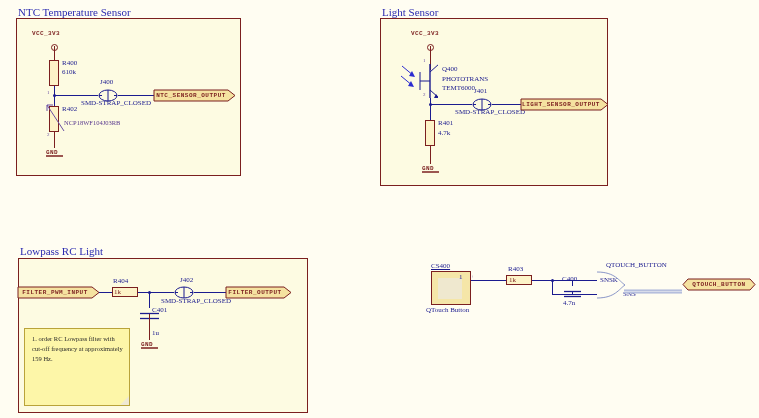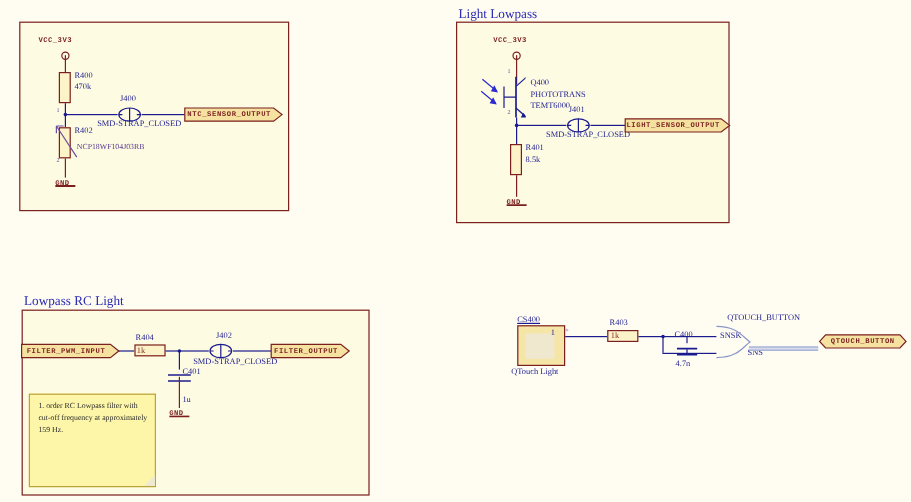--- a/index.html
+++ b/index.html
@@ -126,33 +126,34 @@
     font-size: 7px;
     color: #1b1b8f;
     white-space: nowrap;
   }
 </style>
 </head>
 <body>
 
 <div id="sheet">
 
+  <div class="block-title" style="left:18px; top:6px;">NTC Temperature Sensor</div>
   <div class="block" style="left:16px; top:18px; width:225px; height:158px;"></div>
 
   <div class="netlabel-red" style="left:32px; top:30px;">VCC_3V3</div>
   <div class="vccsym" style="left:50px; top:38px;">
     <svg width="9" height="9">
         <circle cx="4.5" cy="4.5" r="3" fill="none" stroke="#7b1f1f" stroke-width="1"></circle>
       </svg>
   </div>
   <div class="pwire v" style="left:54px; top:46px; height:14px;"></div>
 
   <div class="res" style="left:49px; top:60px; width:10px; height:26px;"></div>
   <div class="lbl lbl-blue" style="left:62px; top:60px;">R400</div>
-  <div class="lbl lbl-blue" style="left:62px; top:69px;">470k</div>
+  <div class="lbl lbl-blue" style="left:62px; top:69px;">610k</div>
 
   <div class="wire v" style="left:54px; top:86px; height:20px;"></div>
   <div class="junction" style="left:53px; top:94px;"></div>
   <div class="pinnum" style="left:47px; top:90px;">1</div>
 
   <div class="wire h" style="left:54px; top:95px; width:44px;"></div>
 
   <div class="strap" style="left:98px; top:88px;">
     <svg width="20" height="15">
       <ellipse cx="10" cy="7.5" rx="9" ry="5.5" fill="none" stroke="#1b1b8f" stroke-width="1"></ellipse>
@@ -186,21 +187,21 @@
   <div class="pinnum" style="left:47px; top:132px;">2</div>
 
   <div class="pwire v" style="left:54px; top:132px; height:16px;"></div>
   <div class="gndsym" style="left:46px; top:147px;">
     <svg width="17" height="6">
       <line x1="0" y1="1" x2="17" y2="1" stroke="#7b1f1f" stroke-width="1.5"></line>
     </svg>
   </div>
   <div class="netlabel-red" style="left:46px; top:149px;">GND</div>
 
-  <div class="block-title" style="left:382px; top:6px;">Light Lowpass</div>
+  <div class="block-title" style="left:382px; top:6px;">Light Sensor</div>
   <div class="block" style="left:380px; top:18px; width:228px; height:168px;"></div>
 
   <div class="netlabel-red" style="left:411px; top:30px;">VCC_3V3</div>
   <div class="vccsym" style="left:426px; top:38px;">
     <svg width="9" height="9">
         <circle cx="4.5" cy="4.5" r="3" fill="none" stroke="#7b1f1f" stroke-width="1"></circle>
       </svg>
   </div>
   <div class="pwire v" style="left:430px; top:46px; height:24px;"></div>
 
@@ -244,21 +245,21 @@
   <div class="portwrap" style="left:521px; top:99px;">
     <svg width="88" height="11">
       <polygon points="0,0 80,0 87,5.5 80,11 0,11" fill="#f5e2a0" stroke="#7b1f1f" stroke-width="1"></polygon>
     </svg>
     <div class="ptext" style="width:80px; height:11px;">LIGHT_SENSOR_OUTPUT</div>
   </div>
 
   <div class="wire v" style="left:430px; top:104px; height:16px;"></div>
   <div class="res" style="left:425px; top:120px; width:10px; height:26px;"></div>
   <div class="lbl lbl-blue" style="left:438px; top:120px;">R401</div>
-  <div class="lbl lbl-blue" style="left:438px; top:130px;">8.5k</div>
+  <div class="lbl lbl-blue" style="left:438px; top:130px;">4.7k</div>
 
   <div class="pwire v" style="left:430px; top:146px; height:18px;"></div>
   <div class="gndsym" style="left:422px; top:163px;">
     <svg width="17" height="6">
       <line x1="0" y1="1" x2="17" y2="1" stroke="#7b1f1f" stroke-width="1.5"></line>
     </svg>
   </div>
   <div class="netlabel-red" style="left:422px; top:165px;">GND</div>
 
   <div class="block-title" style="left:20px; top:245px;">Lowpass RC Light</div>
@@ -320,21 +321,21 @@
 
   <div class="note" style="left:24px; top:328px; width:106px; height:78px;">
     <span>1. order RC Lowpass filter with cut-off frequency at approximately 159 Hz.</span>
     <div class="fold"></div>
   </div>
 
   <div class="lbl lbl-blue" style="left:431px; top:263px;text-decoration:underline;">CS400</div>
   <div class="qtbody" style="left:431px; top:271px; width:40px; height:34px;"></div>
   <div class="qtpad" style="left:438px; top:278px; width:24px; height:21px;"></div>
   <div class="lbl lbl-blue" style="left:459px; top:274px; font-size:7px;">1</div>
-  <div class="lbl lbl-blue" style="left:426px; top:307px;">QTouch Light</div>
+  <div class="lbl lbl-blue" style="left:426px; top:307px;">QTouch Button</div>
 
   <div class="pinnum" style="left:471px; top:274px;">+</div>
   <div class="wire h" style="left:471px; top:280px; width:35px;"></div>
 
   <div class="res" style="left:506px; top:275px; width:26px; height:10px;"></div>
   <div class="lbl lbl-blue" style="left:508px; top:266px;">R403</div>
   <div class="lbl lbl-red" style="left:509px; top:277px;">1k</div>
 
   <div class="wire h" style="left:532px; top:280px; width:65px;"></div>
   <div class="junction" style="left:551px; top:279px;"></div>

